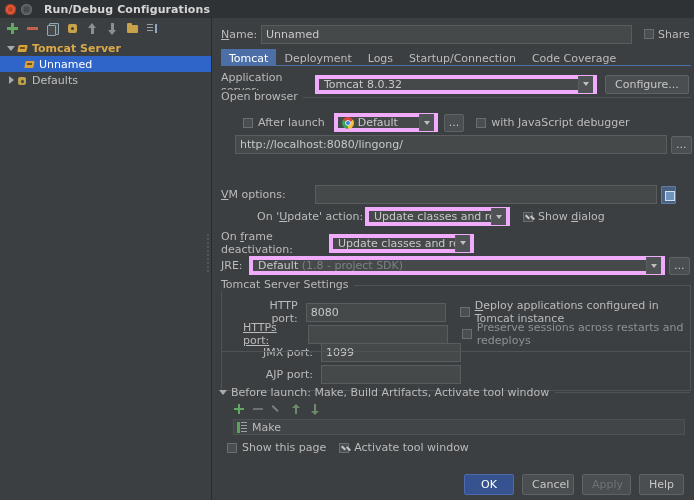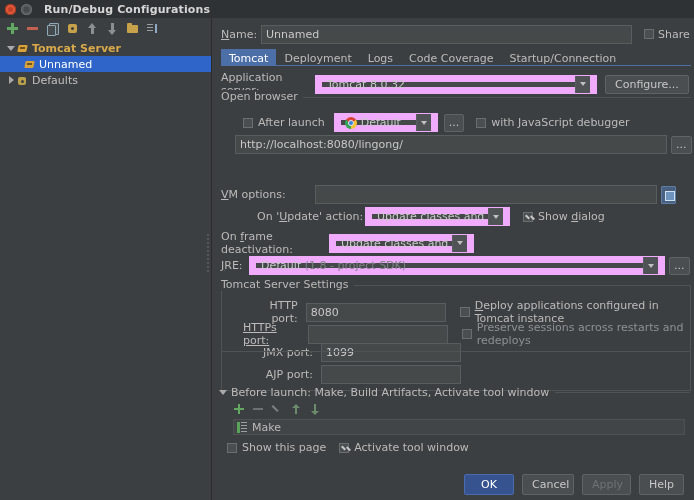--- a/index.html
+++ b/index.html
@@ -102,21 +102,21 @@
 
   
   .tabs { position:absolute; left:8px; top:30px; width:470px; height:18px; display:flex; align-items:flex-end; }
   .tab { height:17px; line-height:17px; padding:0 7px; font-size:11px; color:#bcbcbc; border:1px solid transparent; cursor:default;}
   .tab.active { background:#4d6fa8; color:#ffffff; }
   .tabline { position:absolute; left:8px; top:47px; width:470px; height:1px; background:#4d6fa8; }
 
   .content { position:absolute; left:0; top:49px; width:481px; height:380px; }
 
   .combo {
-    background:#45494a; border:7px solid #f0abfc; height:19px;
+    background:#45494a; border:4px solid #f0abfc; height:19px;
     display:flex; align-items:center; color:#c8c8c8; font-size:11px;
   }
   .combo .val { padding-left:5px; flex:1; white-space:nowrap; overflow:hidden; }
   .combo .arrowbox {
     width:15px; height:17px; background:#4f5355; border-left:1px solid #5a5d5f;
     display:flex; align-items:center; justify-content:center; flex:none;
   }
   .caret { width:0;height:0;border-left:3px solid transparent;border-right:3px solid transparent;border-top:4px solid #c0c0c0;}
 
   .btn {
@@ -230,22 +230,22 @@
       <span style="display:flex;align-items:center;gap:4px;margin-left:12px;">
         <span class="chk"></span>
         <span class="fl">Share</span>
       </span>
     </div>
 
     <div class="tabs">
       <div class="tab active">Tomcat</div>
       <div class="tab">Deployment</div>
       <div class="tab">Logs</div>
+      <div class="tab">Startup/Connection</div>
       <div class="tab">Code Coverage</div>
-      <div class="tab">Startup/Connection</div>
     </div>
     <div class="tabline"></div>
 
     <div class="content">
 
       <div style="position:absolute;left:8px;top:4px;display:flex;align-items:center;width:470px;">
         <span class="fl" style="width:94px;">Application <span class="u">s</span>erver:</span>
         <div class="combo" style="width:282px;">
           <span class="val">Tomcat 8.0.32</span>
           <span class="arrowbox">

